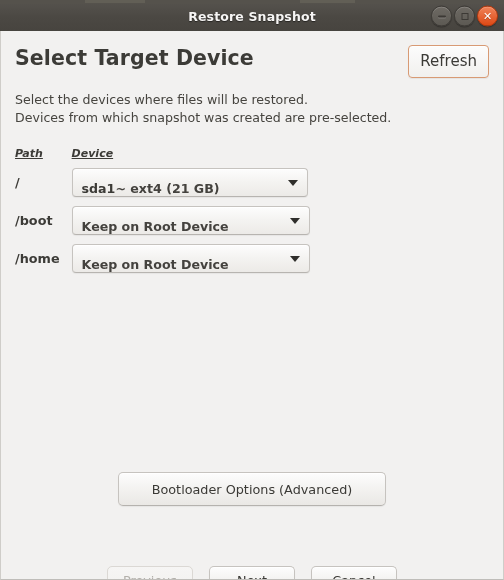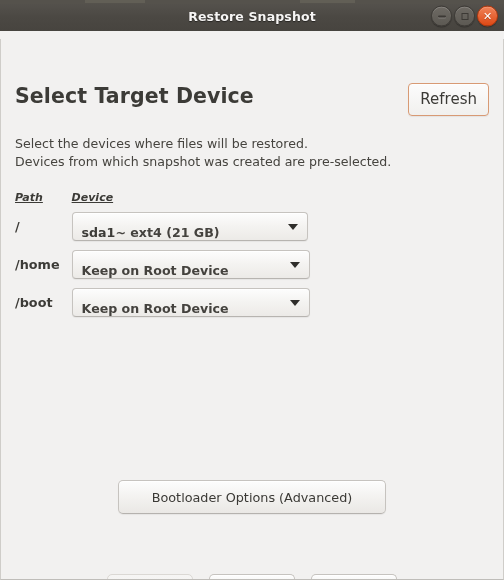--- a/index.html
+++ b/index.html
@@ -17,21 +17,20 @@
 
   
   .window {
     position: absolute;
     left: 0; top: 0;
     width: 504px;
     height: 580px;
     display: flex;
     flex-direction: column;
     background: #f2f1f0;
-    gap: 8px;
   }
 
   
   .behind-strip {
     position: absolute;
     left: 0; top: 0;
     width: 504px;
     height: 4px;
     background: #55524c;
     z-index: 5;
@@ -126,22 +125,21 @@
     border-bottom: 1px solid #bfbdb9;
     box-sizing: border-box;
     padding: 0 14px;
     overflow: hidden;
   }
 
   .head-row {
     display: flex;
     align-items: flex-start;
     justify-content: space-between;
-    padding-top: 20px;
-    margin-top: 24px;
+    padding-top: 14px;
   }
   .page-title {
     font-size: 20.5px;
     font-weight: bold;
     color: #3c3b37;
     letter-spacing: .1px;
     line-height: 1.1;
     margin-top: 2px;
   }
   .refresh-btn {
@@ -150,21 +148,21 @@
     color: #3b3a36;
     background: linear-gradient(to bottom, #fcfcfc 0%, #f1f0ee 100%);
     border: 1px solid #d89a74;
     border-radius: 4px;
     padding: 6px 11px 7px;
     cursor: pointer;
     box-shadow: 0 1px 0 rgba(255,255,255,.7) inset, 0 1px 1px rgba(0,0,0,.06);
   }
 
   .desc {
-    margin-top: 19px;
+    margin-top: 13px;
     font-size: 12.6px;
     color: #46443f;
     line-height: 1.42;
   }
   .desc div { white-space: nowrap; }
 
   
   .dev-table {
     margin-top: 20px;
     border-collapse: separate;
@@ -329,30 +327,30 @@
           <td class="c-path">/</td>
           <td>
             <div class="combo w1">
               <span class="dev-name">sda1</span>
                 <span class="dev-rest"> ~ ext4 (21 GB)</span>
               <span class="arrow"></span>
             </div>
           </td>
         </tr>
         <tr>
-          <td class="c-path">/home</td>
+          <td class="c-path">/boot</td>
           <td>
             <div class="combo w2">
               <span class="dev-rest">Keep on Root Device</span>
               <span class="arrow"></span>
             </div>
           </td>
         </tr>
         <tr>
-          <td class="c-path">/boot</td>
+          <td class="c-path">/home</td>
           <td>
             <div class="combo w2">
               <span class="dev-rest">Keep on Root Device</span>
               <span class="arrow"></span>
             </div>
           </td>
         </tr>
       </tbody>
     </table>
 

